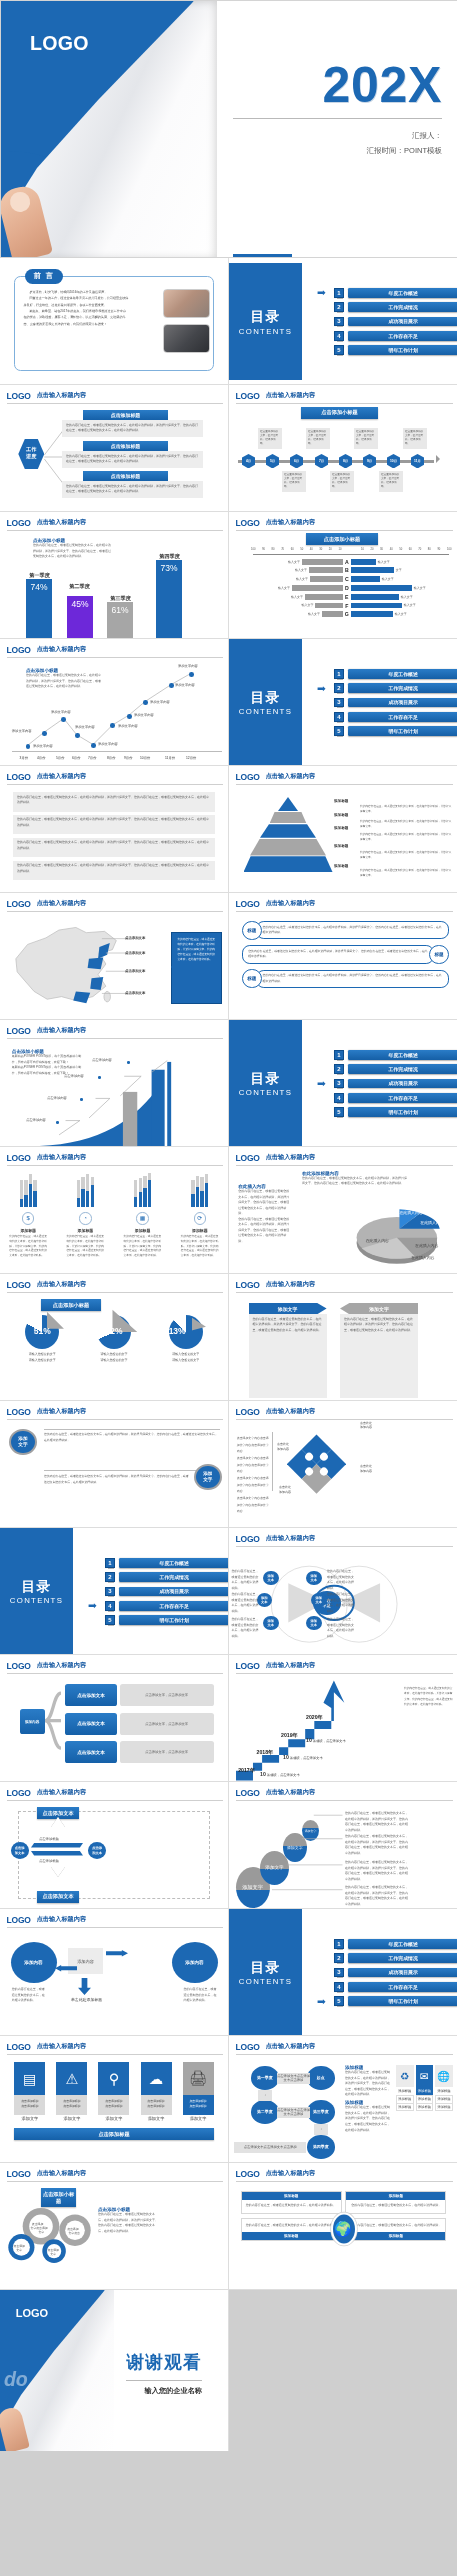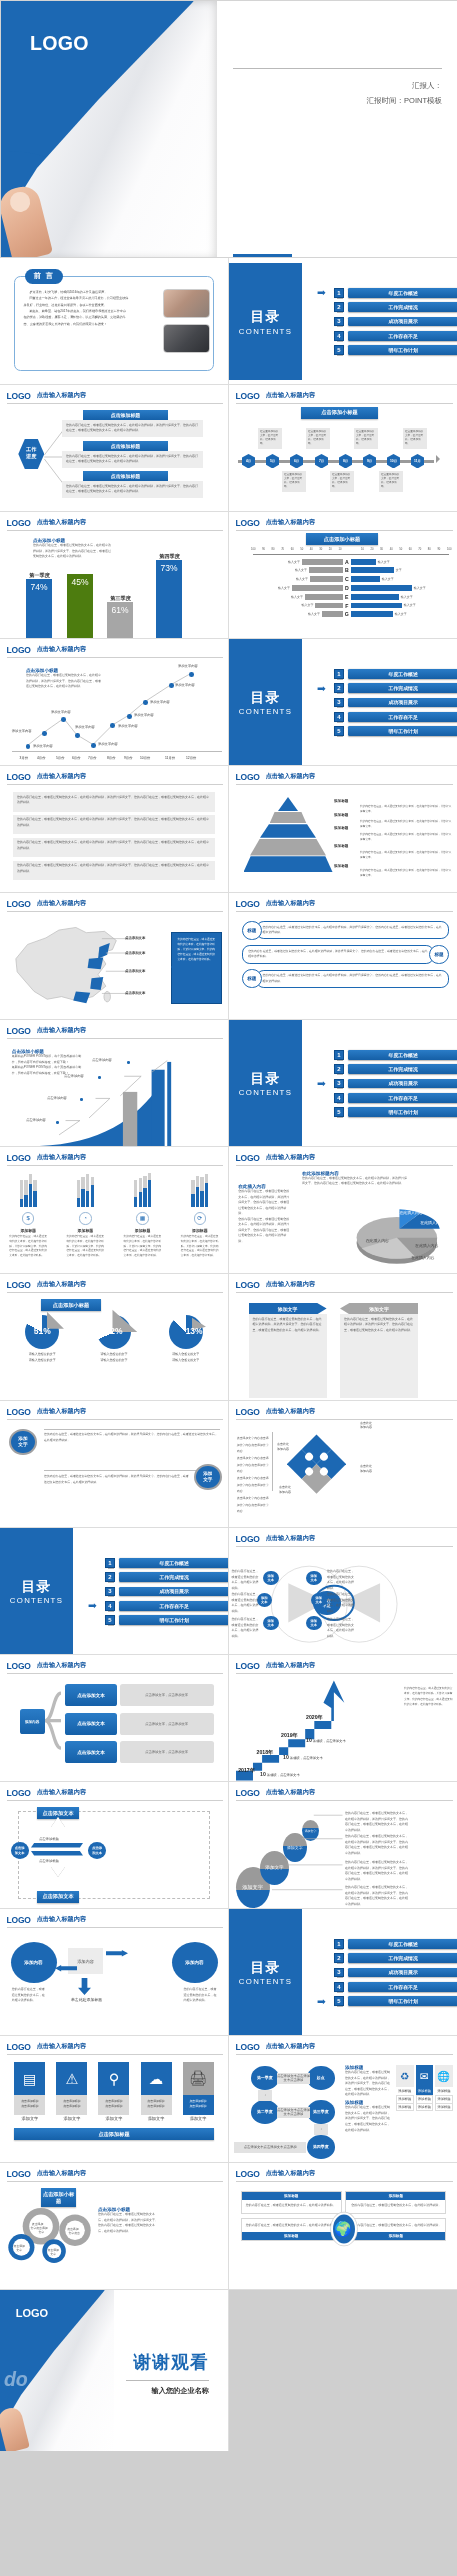--- a/index.html
+++ b/index.html
@@ -186,40 +186,41 @@
                 border-top-right-radius:62px 56px; }
   .close-curl { position:absolute; left:0; top:0; width:114px; height:161px;
     background:linear-gradient(115deg,#fff 0%,#f3f4f6 32%,#e3e5e9 54%,#fbfbfc 68%,#fff 100%);
     clip-path: polygon(105px 0,114px 0,114px 161px,7.8px 161px,3.3px 135px,21px 105px,54px 61px); }
   .close-thumb { position:absolute; left:1.3px; top:118px; width:23.5px; height:43px;
     background:linear-gradient(160deg,#f1c9ae,#e0a98b 60%,#cf9474); border-radius:11.8px 10.5px 3.9px 3.9px;
     transform:rotate(-14deg); }
   .close-logo { position:absolute; left:15.7px; top:17px; color:#fff; font-size:11px; font-weight:bold; }
   .close-ghost { position:absolute; left:3.9px; top:78px; color:rgba(255,255,255,.45); font-size:19.6px;
                  font-weight:bold; font-style:italic; }
-  .close-right { position:absolute; left:114px; top:0; width:114px; height:161px; padding:60px 19px 0 0;
+  .close-right { position:absolute; left:114px; top:0; width:114px; height:161px; padding:60px 26px 0 0;
                  text-align:right; }
   .close-ty { color:#1c68b3; font-size:17.6px; font-weight:bold; letter-spacing:1.3px; }
   .close-rule { height:0.7px; background:#b9b9b9; margin:5.9px 0 5.9px 11.8px; }
   .close-co { color:#333; font-size:7.2px; font-weight:bold; }
   .close-blank { width:229px; height:161px; background:#cfcfcf; }
 </style>
 </head>
 <body>
 
 <div class="page">
 
   <div class="hero">
     <div class="hero-blue"></div>
     <div class="hero-blue2"></div>
     <div class="hero-curl"></div>
     <div class="hero-thumb"></div>
     <div class="hero-nail"></div>
     <div class="hero-logo">LOGO</div>
     <div class="hero-right">
+      <div class="hero-year">202X</div>
       <div class="hero-rule"></div>
       <div class="hero-meta">汇报人：</div>
       <div class="hero-meta">汇报时间：POINT模板</div>
     </div>
     <div class="hero-footbar"></div>
   </div>
 
   <div class="grid">
 
     <div class="slide">
@@ -321,21 +322,21 @@
       </div>
       <div style="position:absolute;left:33px;top:26px;width:78px">
         <div class="sub-h">点击添加小标题</div>
         <div class="ph">您的内容打在这里，或者通过复制您的文本后，在此框中选择粘贴，并选择只保留文字。您的内容打在这里，或者通过复制您的文本后，在此框中选择粘贴。</div>
       </div>
       <div class="barlab" style="left:23px;top:60px">第一季度</div>
       <div class="barlab" style="left:63px;top:71px">第二季度</div>
       <div class="barlab" style="left:104px;top:83px">第三季度</div>
       <div class="barlab" style="left:153px;top:41px">第四季度</div>
       <div class="bar" style="left:26px;height:59px;background:#1c68b3">74%</div>
-      <div class="bar" style="left:67px;height:64px;background:#4d7c0f">45%</div>
+      <div class="bar" style="left:67px;height:42px;background:#6d28d9">45%</div>
       <div class="bar" style="left:107px;height:36px;background:#a6a6a6">61%</div>
       <div class="bar" style="left:156px;height:78px;background:#1c68b3">73%</div>
     </div>
 
     <div class="slide">
       <div class="hdr">
         <span class="lg">LOGO</span>
         <span class="tt">点击输入标题内容</span>
       </div>
       <div class="minibar" style="position:absolute;left:77px;top:21px;width:72px">点击添加小标题</div>
@@ -807,21 +808,21 @@
           </div>
           <div style="font-size:3px;color:#444;line-height:1.9;margin-top:3.3px">
             <div>请输入您想要的文字</div>
             <div>请输入您想要的文字</div>
           </div>
         </div>
         <div style="text-align:center">
           <div style="position:relative;width:34px;height:34px">
             <div style="width:34px;height:34px;border-radius:50%;background:conic-gradient(#1c68b3 0 87%, transparent 87% 100%)"></div>
             <div style="position:absolute;right:-3.3px;top:2.6px;width:14.4px;height:13px;background:#a6a6a6;clip-path:polygon(0 100%,0 0,100% 70%)"></div>
-            <div style="position:absolute;left:0;top:10.5px;width:34px;text-align:right;color:#fff;font-size:8.5px;font-weight:bold">13%</div>
+            <div style="position:absolute;left:0;top:10.5px;width:34px;text-align:left;color:#fff;font-size:8.5px;font-weight:bold">13%</div>
           </div>
           <div style="font-size:3px;color:#444;line-height:1.9;margin-top:3.3px">
             <div>请输入您想要的文字</div>
             <div>请输入您想要的文字</div>
           </div>
         </div>
       </div>
     </div>
 
     <div class="slide">

